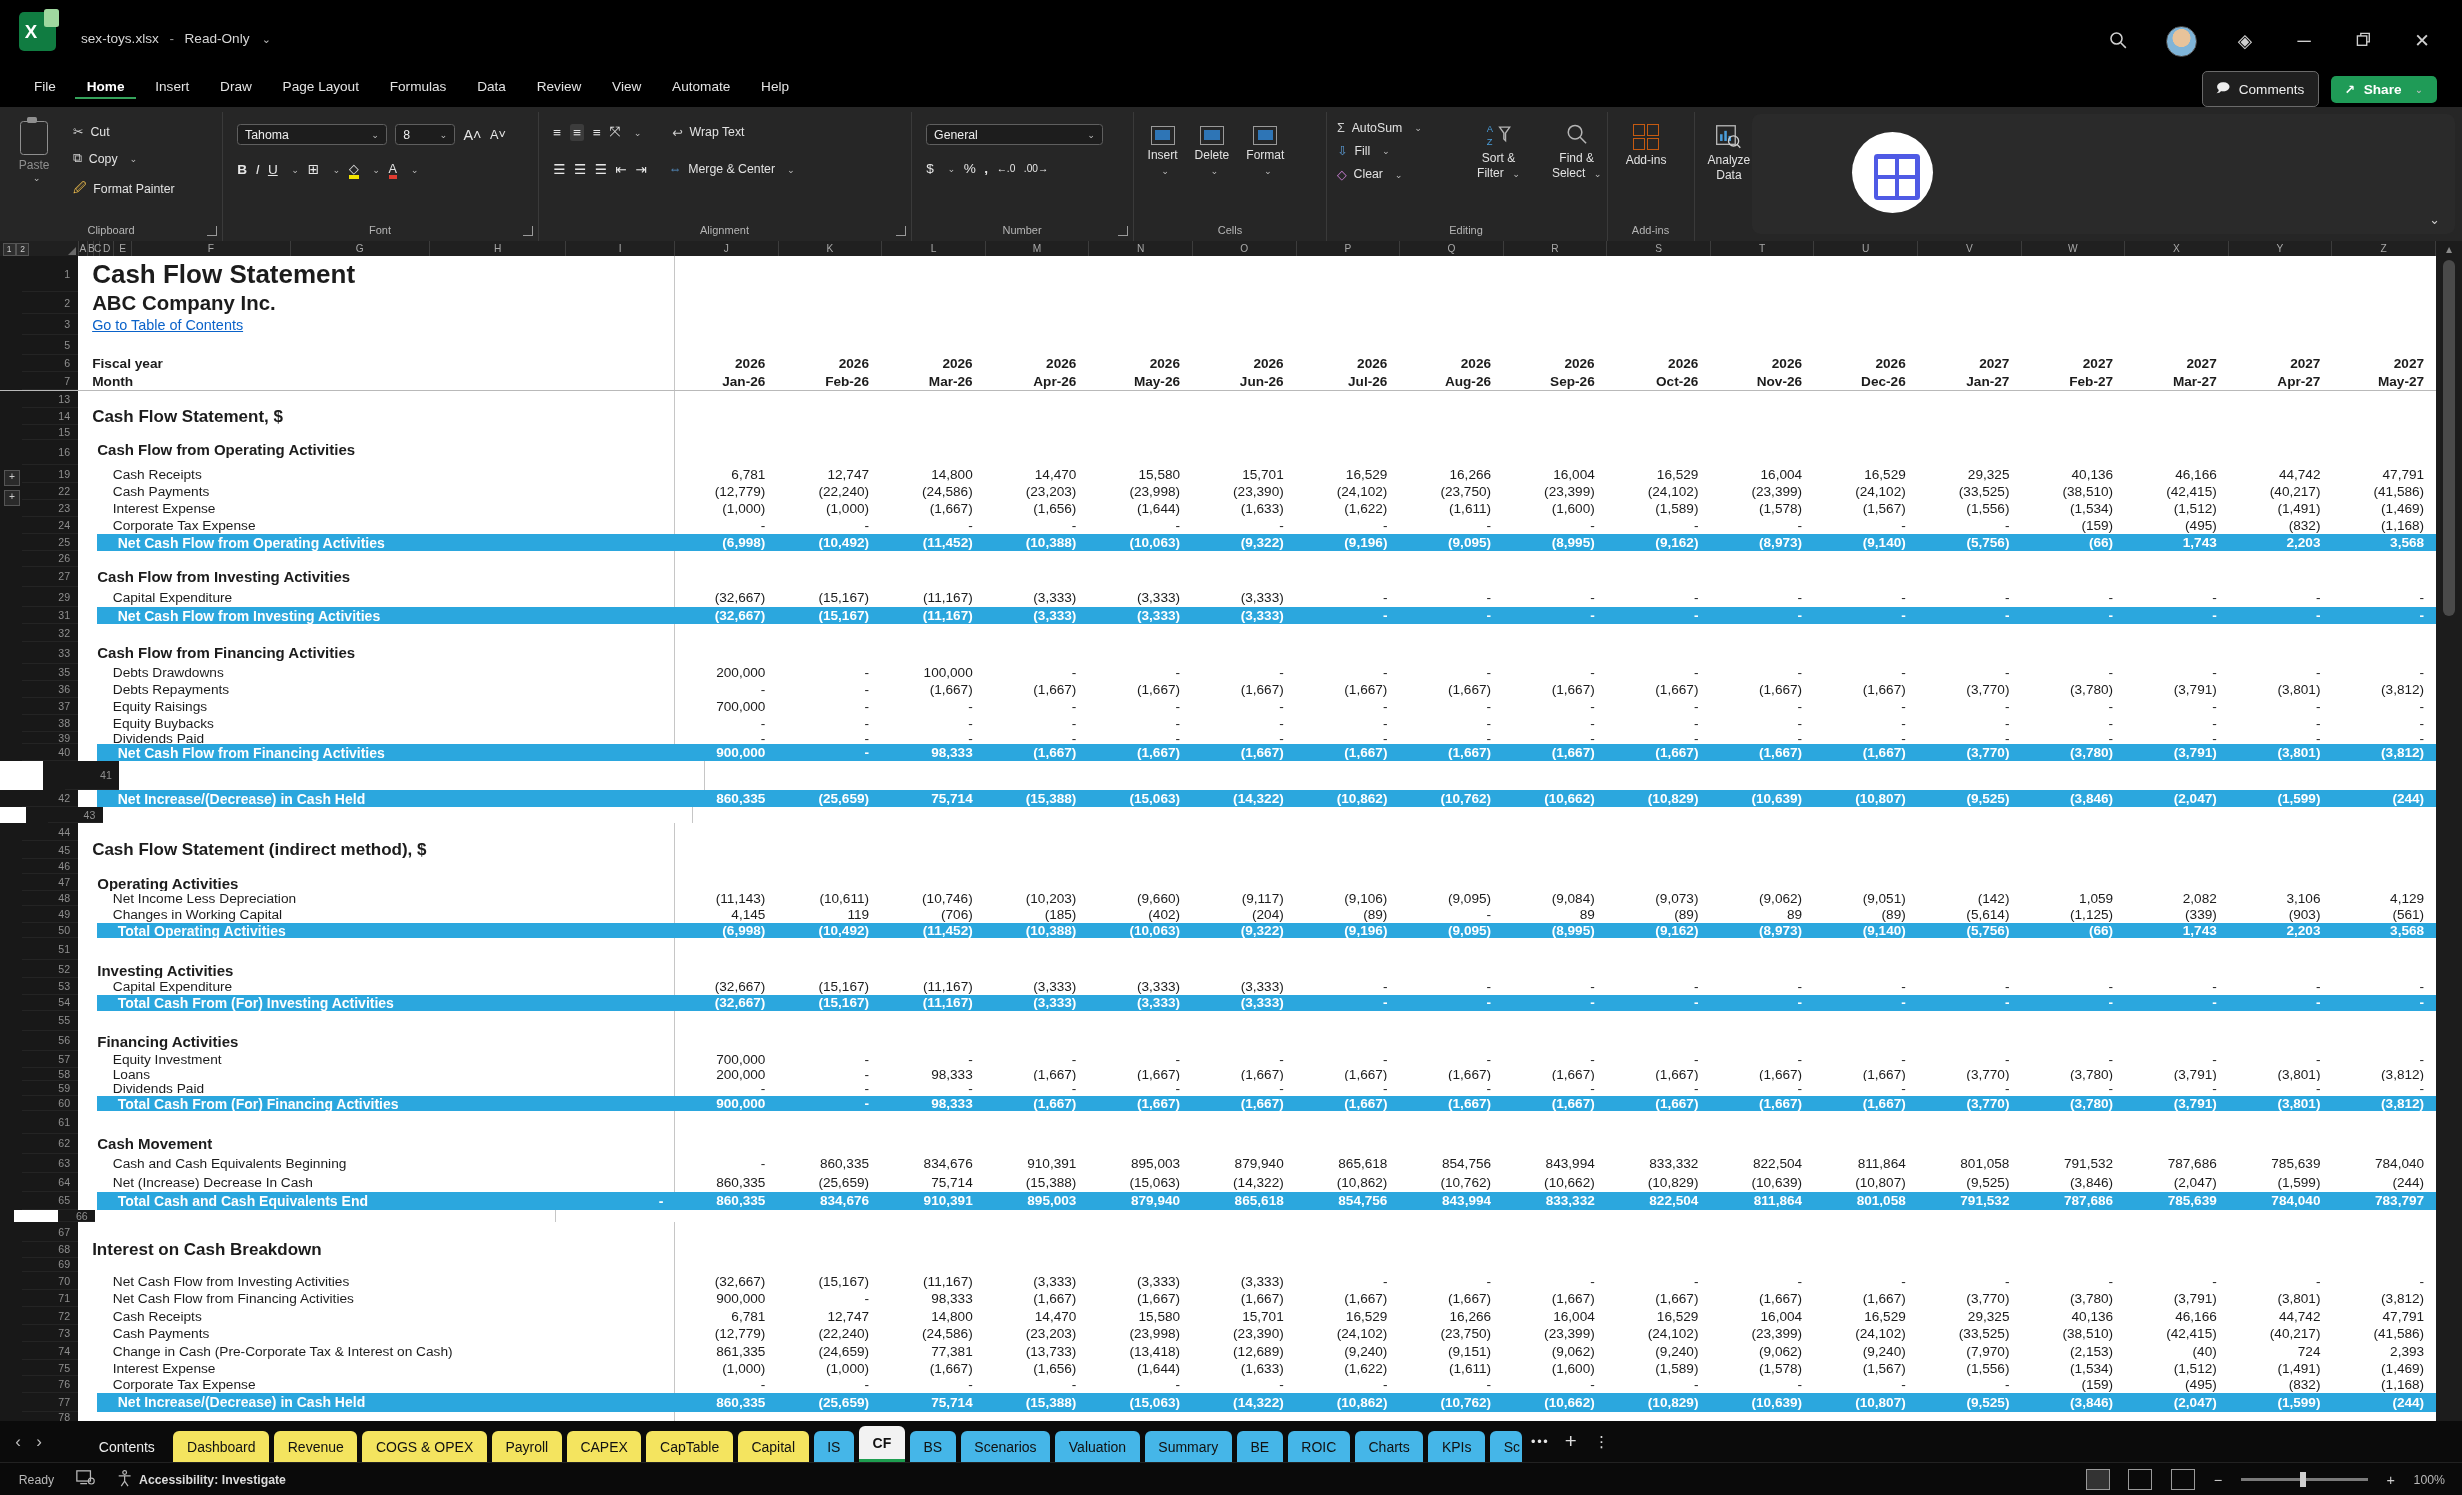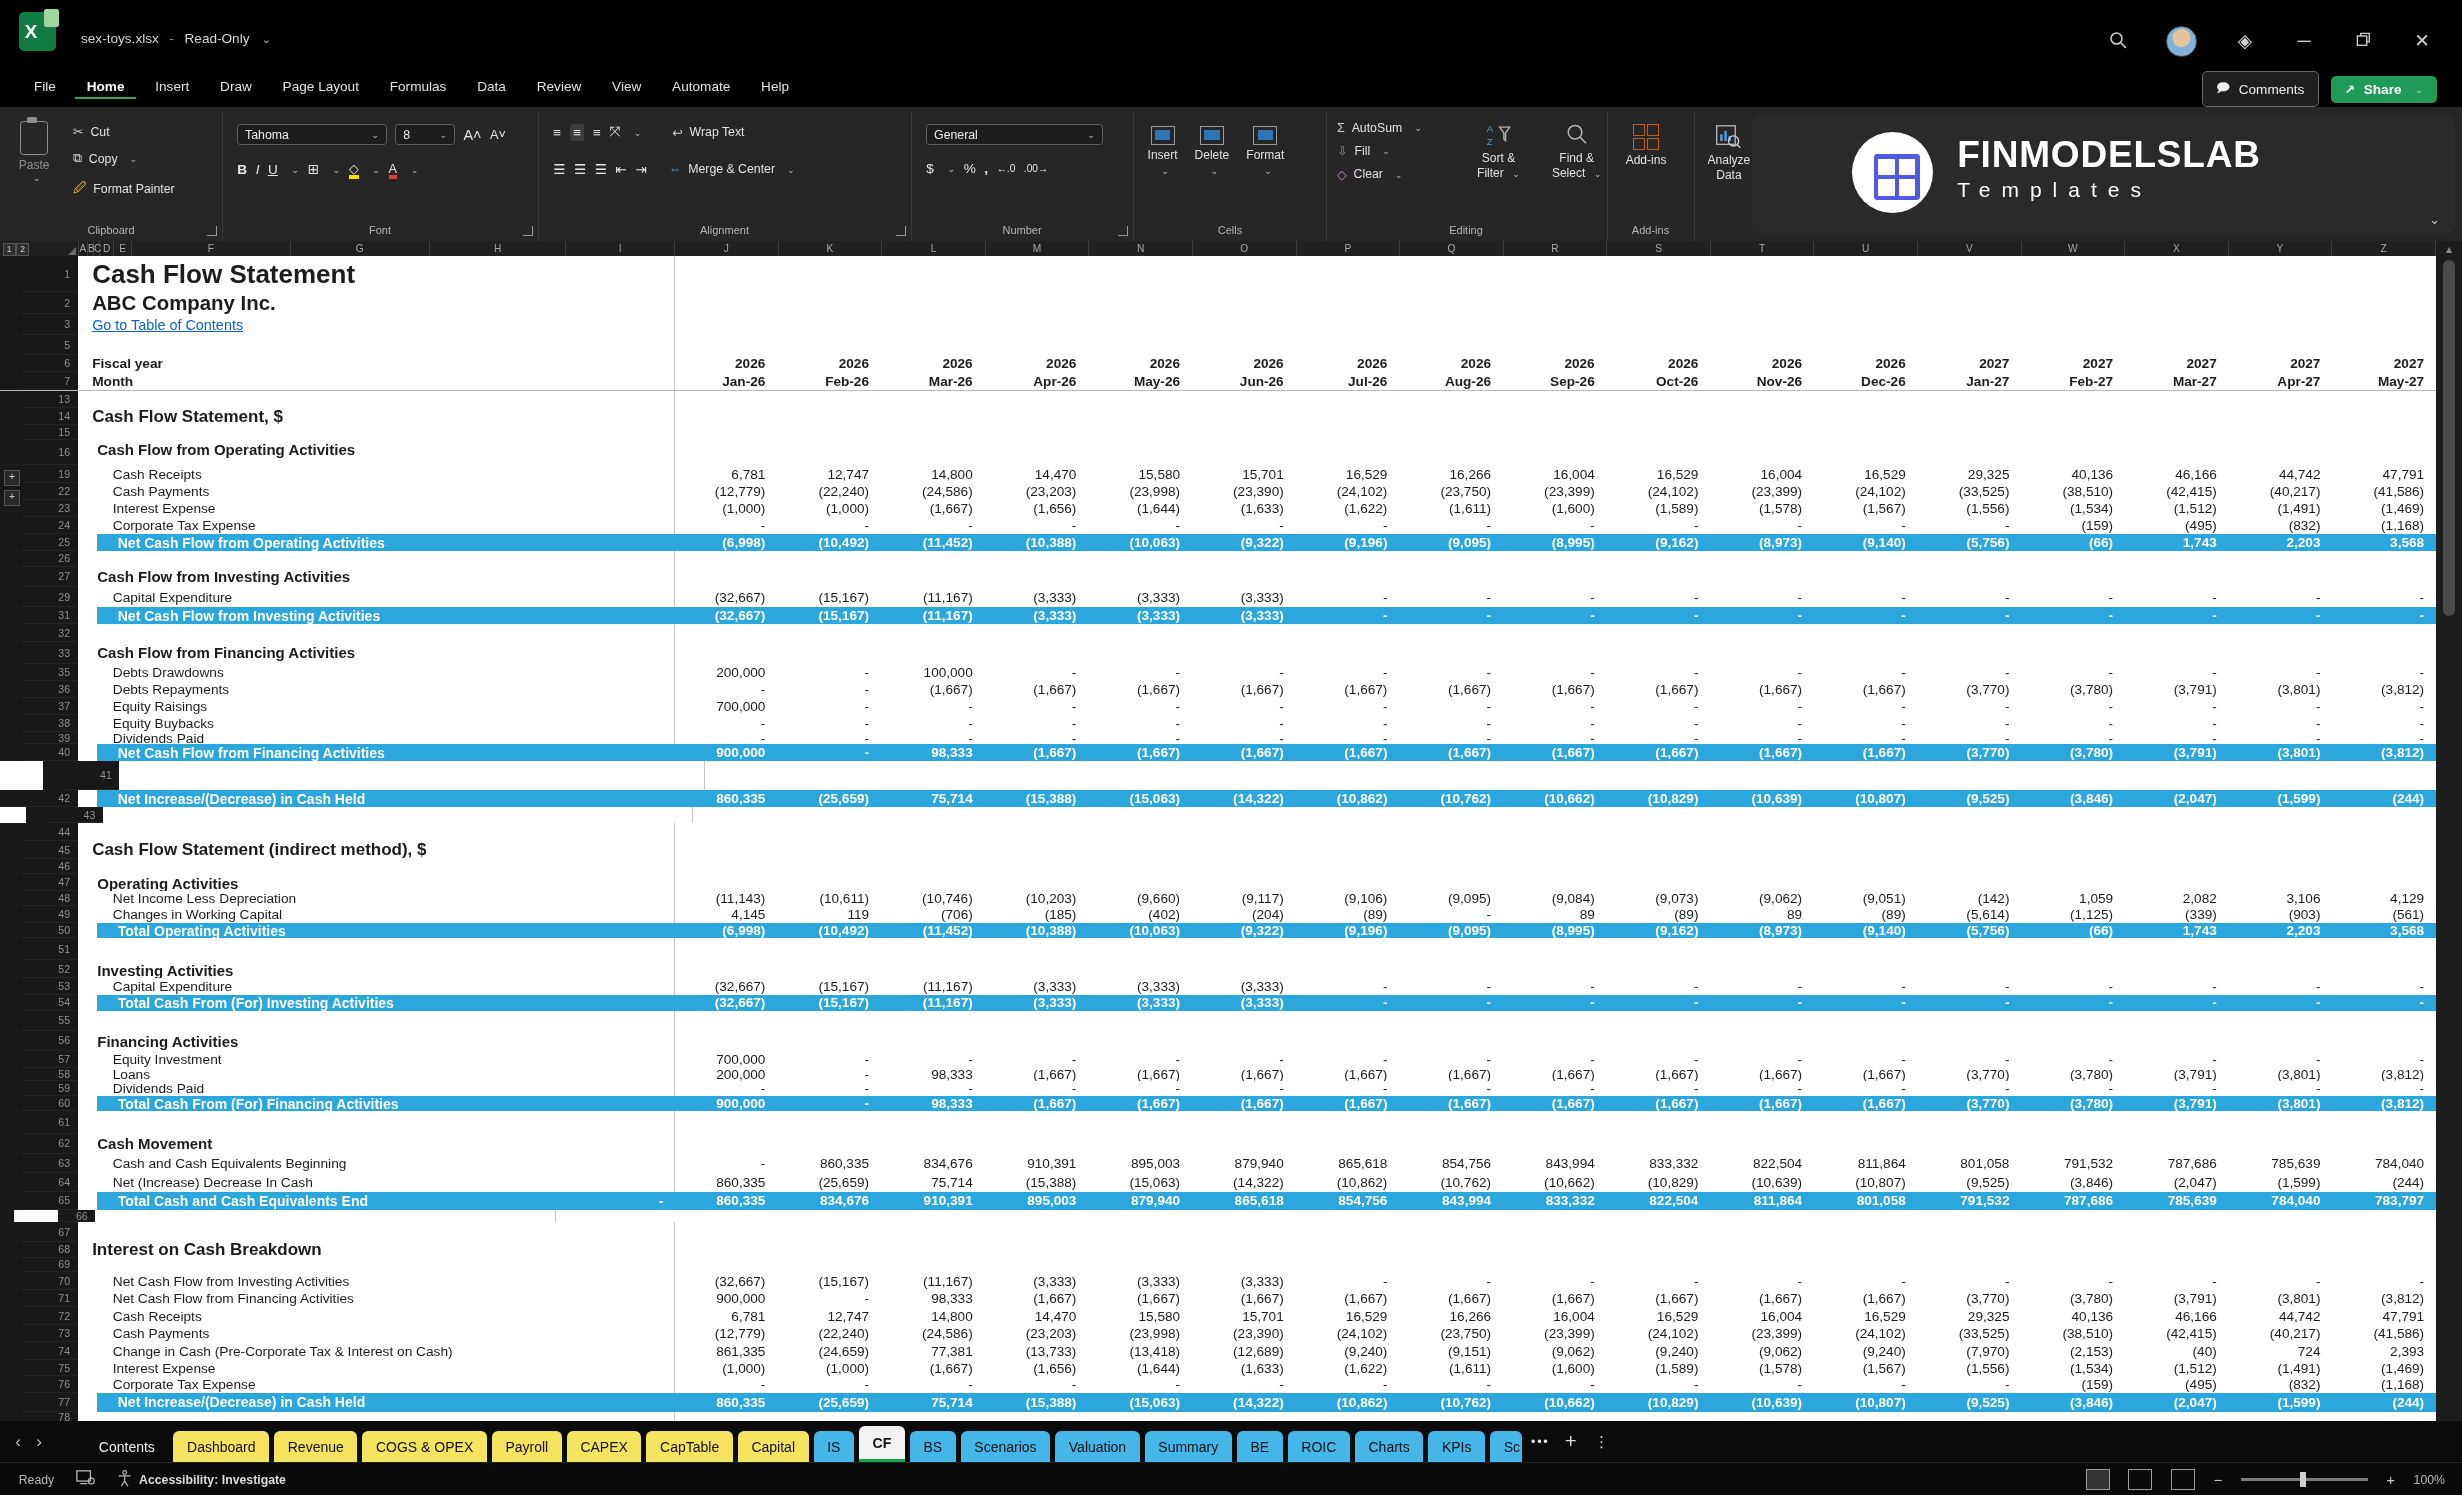--- a/index.html
+++ b/index.html
@@ -370,24 +370,20 @@
 
     <div id="brand">
       <div class="brand-circle">
         <div class="brand-grid">
             <span></span>
             <span></span>
             <span></span>
             <span></span>
           </div>
       </div>
-      <div class="brand-text">
-        <div class="brand-l1">FINMODELSLAB</div>
-        <div class="brand-l2">Templates</div>
-      </div>
       <div id="ribbon-collapse">⌄</div>
     </div>
   </div>
 
   <div id="colheads">
     <div id="corner">
       <span class="lvl" style="left:2.5px;">1</span>
       <span class="lvl" style="left:16px;">2</span>
       <span class="tri"></span>
     </div>

